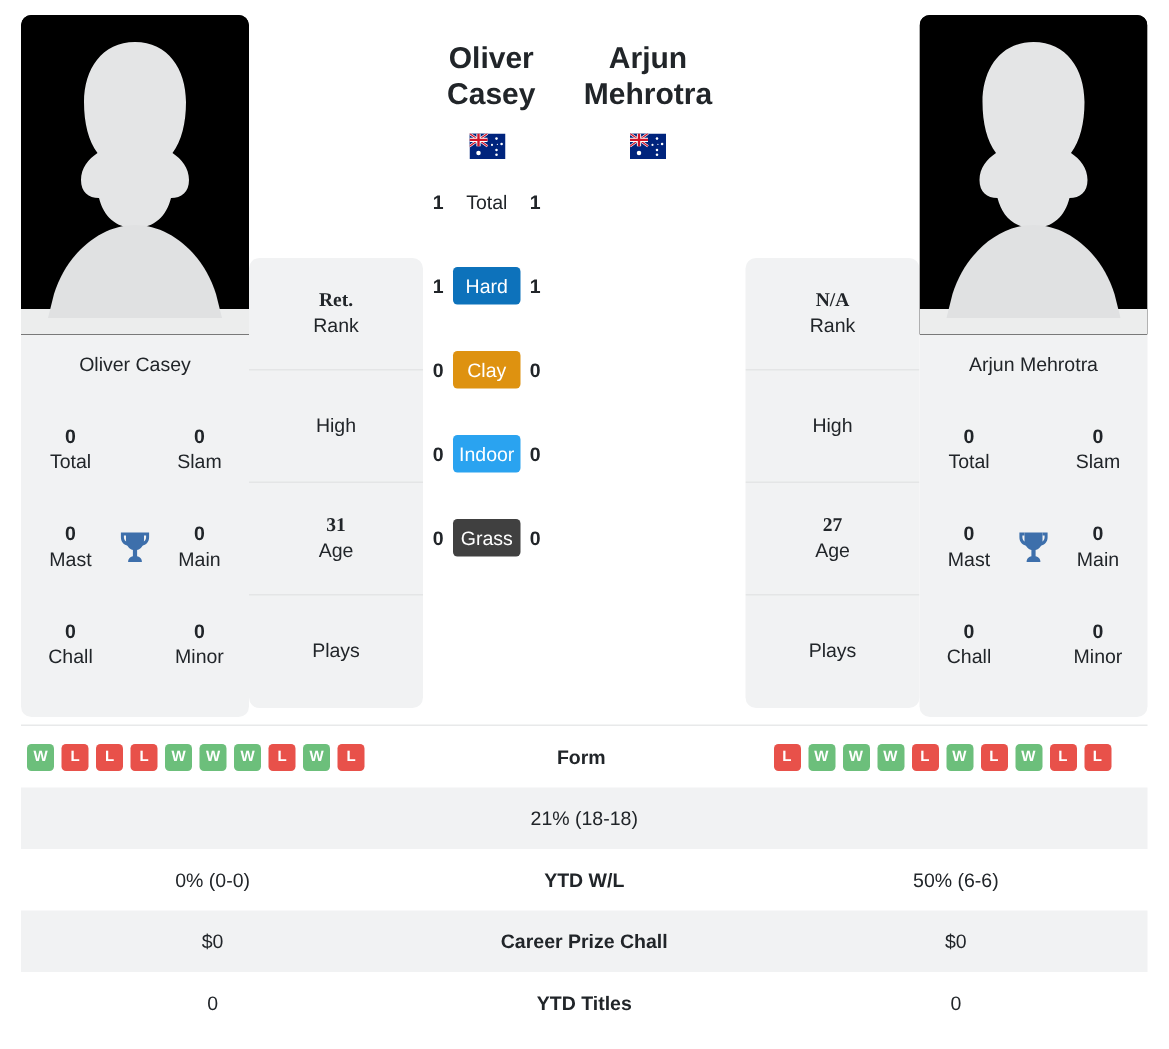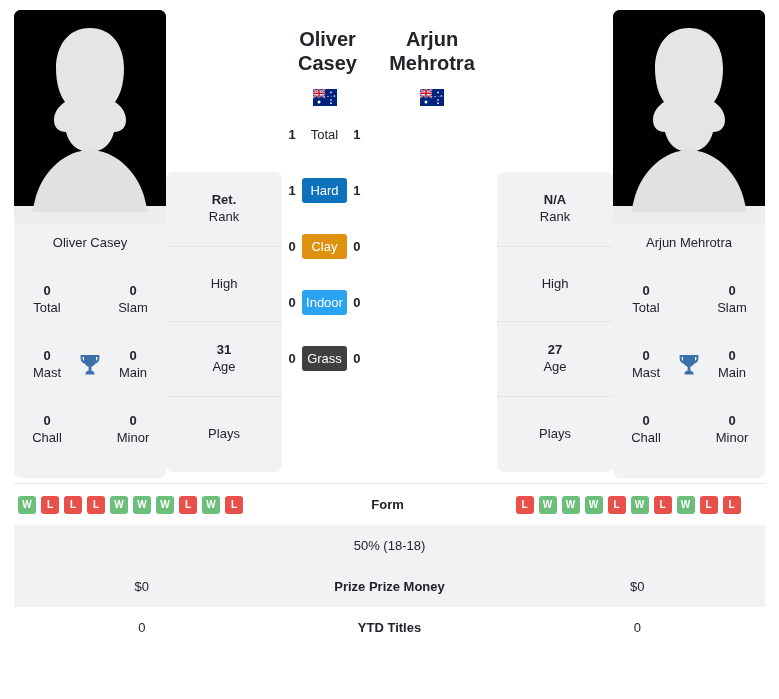--- a/index.html
+++ b/index.html
@@ -102,20 +102,21 @@
     align-items: center;
     justify-content: center;
     line-height: 1.3;
     border-bottom: 1px solid #e4e5e6;
   }
   .info-row:last-child { border-bottom: none; }
   .info-row .v {
     font-size: 13px;
     font-weight: bold;
     color: #212529;
+    font-family: Liberation Serif, serif;
   }
   .info-row .k {
     font-size: 13px;
     color: #212529;
   }
 
   
   .center {
     flex: 1 1 auto;
     display: flex;
@@ -481,27 +482,32 @@
           <span class="fbadge" style="background: rgb(232, 81, 74);">L</span>
           <span class="fbadge" style="background: rgb(108, 191, 123);">W</span>
           <span class="fbadge" style="background: rgb(232, 81, 74);">L</span>
           <span class="fbadge" style="background: rgb(108, 191, 123);">W</span>
           <span class="fbadge" style="background: rgb(232, 81, 74);">L</span>
           <span class="fbadge" style="background: rgb(232, 81, 74);">L</span>
         </div>
     </div>
 
     <div class="srow2 alt">
-      <div class="cell">50% (18-18)</div>
-    </div>
-
+      <div class="cell">21% (18-18)</div>
+    </div>
+
+    <div class="srow2">
+      <div class="cell">0% (0-0)</div>
+      <div class="cell mid">YTD W/L</div>
+      <div class="cell">50% (6-6)</div>
+    </div>
 
     <div class="srow2 alt">
       <div class="cell">$0</div>
-      <div class="cell mid">Prize Prize Money</div>
+      <div class="cell mid">Career Prize Chall</div>
       <div class="cell">$0</div>
     </div>
 
     <div class="srow2">
       <div class="cell">0</div>
       <div class="cell mid">YTD Titles</div>
       <div class="cell">0</div>
     </div>
 
   </div>

